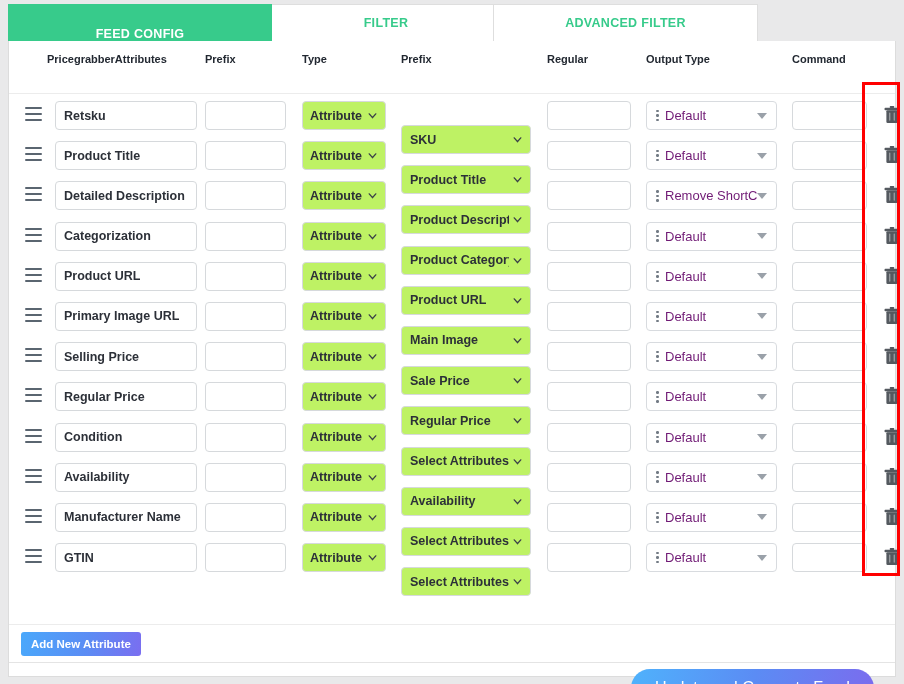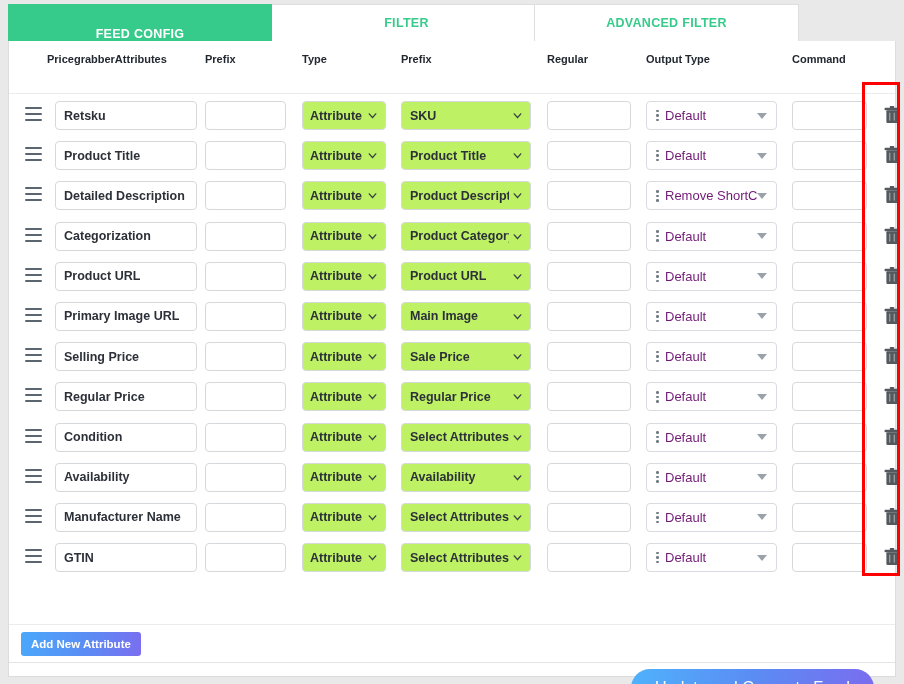--- a/index.html
+++ b/index.html
@@ -40,21 +40,21 @@
     user-select: none;
   }
   .tab:first-child { border-left: 1px solid #dedede; }
   .tab.active {
     background: #37cb8b;
     border-color: #37cb8b;
     color: #ffffff;
     align-items: flex-end;
   }
   .tab-0 { width: 264px; }
-  .tab-1 { width: 263px; padding-left: 7px; }
+  .tab-1 { width: 222px; padding-left: 7px; }
   .tab-2 { width: 264px; }
   .tab-pad { flex: 1; background: #e9e9ea; border: none; }
 
   
   .card {
     position: absolute;
     left: 8px; top: 41px;
     width: 888px; height: 636px;
     background: #ffffff;
     border: 1px solid #dcdcdc;
@@ -138,21 +138,21 @@
     border-radius: 4px;
     font-size: 12.5px;
     font-weight: bold;
     color: #2c3038;
     cursor: pointer;
     display: flex;
     align-items: center;
     overflow: hidden;
   }
   .sel-type  { left: 293px; width: 84px; padding-left: 7px; }
-  .sel-value { left: 392px; width: 130px; padding-left: 8px; }
+  .sel-value { left: 392px; width: 130px; padding-left: 8px; margin-top: 24px; }
   .sel .txt {
     flex: 1 1 auto;
     white-space: nowrap;
     overflow: hidden;
     min-width: 0;
   }
   .chev {
     flex: 0 0 auto;
     width: 16px;
     margin-right: 5px;

